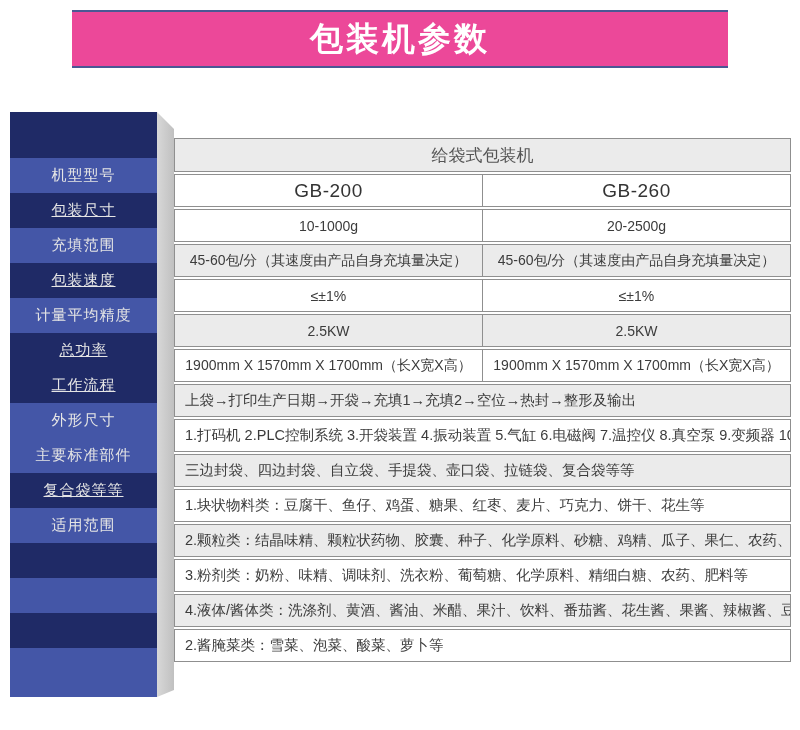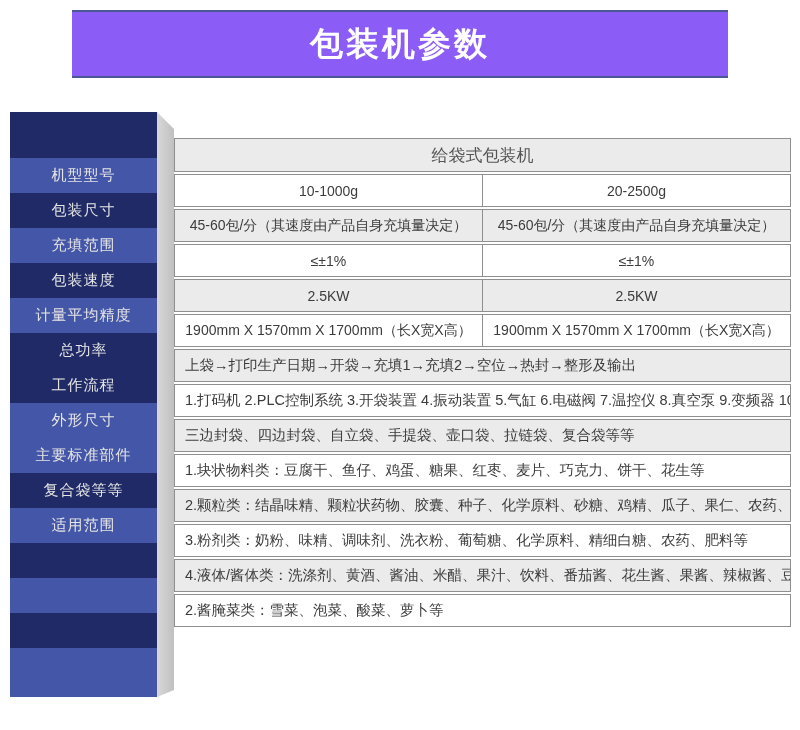--- a/index.html
+++ b/index.html
@@ -1,26 +1,26 @@
 <!DOCTYPE html>
 <html><head>
 <meta charset="utf-8">
 <style>
   html,body{margin:0;padding:0;width:800px;height:730px;background:#ffffff;overflow:hidden;
     font-family:"Liberation Sans","DejaVu Sans",sans-serif;position:relative;}
   
-  .banner{position:absolute;left:72px;top:10px;width:656px;height:68px;background:#8b5cf6;
+  .banner{position:absolute;left:72px;top:10px;width:656px;height:58px;background:#ec4899;
     border-top:2px solid #4a5894;border-bottom:2px solid #4a5894;box-sizing:border-box;
     display:flex;align-items:center;justify-content:center;text-align:center;}
   .banner span{color:#ffffff;font-size:33px;font-weight:bold;letter-spacing:3px;}
   
   .sidebar{position:absolute;left:10px;top:112px;width:147px;}
   .sb{width:100%;height:35px;display:flex;align-items:center;justify-content:center;
     color:#e5e5e5;font-size:15px;letter-spacing:1px;}
-  .sb.dark{background:#1f2a66;}
+  .sb.dark{background:#1f2a66;text-decoration:underline;}
   .sb.med{background:#4456a7;}
   .sb.first{height:46px;}
   .sb.last{height:49px;}
   
   .shadow-strip{position:absolute;left:157px;top:112px;width:17px;height:585px;
     background:linear-gradient(90deg,#d8d8d8,#c0c0c0);
     clip-path:polygon(0 0,100% 2.9%,100% 98.8%,0 100%);}
   
   .table{position:absolute;left:174px;top:138px;width:617px;}
   .trow{box-sizing:content-box;height:31px;margin-bottom:2px;border:1px solid #8f8f8f;
@@ -57,20 +57,24 @@
     <div class="sb med"></div>
     <div class="sb dark"></div>
     <div class="sb med last"></div>
   </div>
 <div class="shadow-strip"></div>
 
 <div class="table">
   <div class="trow header gray">
     <div class="cell">给袋式包装机</div>
   </div>
+<div class="trow white emph">
+      <div class="cell">GB-200</div>
+      <div class="cell second">GB-260</div>
+    </div>
     <div class="trow white">
       <div class="cell">10-1000g</div>
       <div class="cell second">20-2500g</div>
     </div>
     <div class="trow gray">
       <div class="cell">45-60包/分（其速度由产品自身充填量决定）</div>
       <div class="cell second">45-60包/分（其速度由产品自身充填量决定）</div>
     </div>
     <div class="trow white">
       <div class="cell">≤±1%</div>

